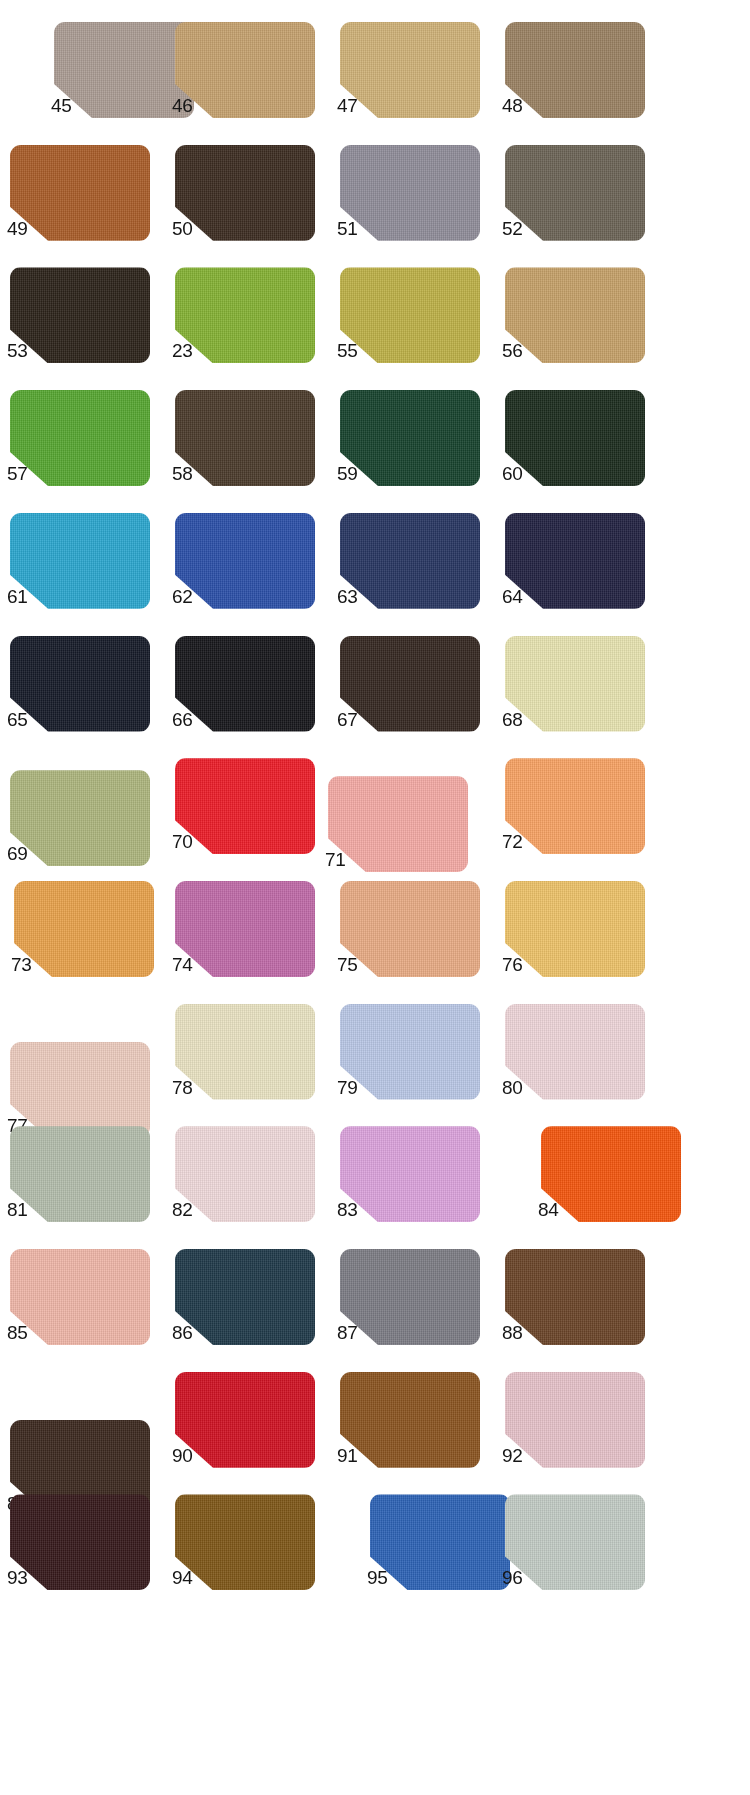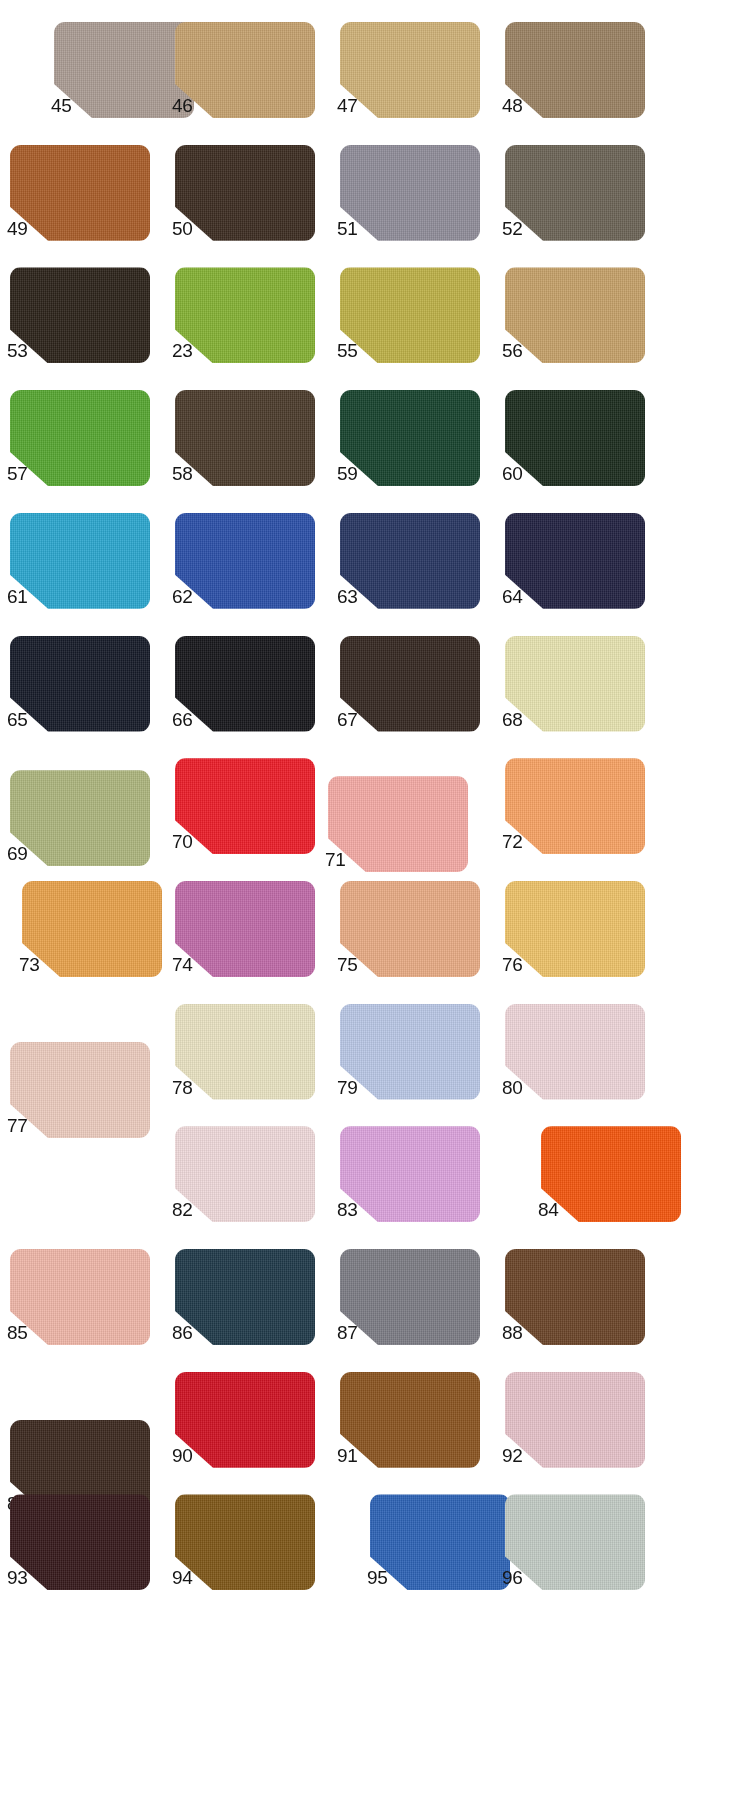--- a/index.html
+++ b/index.html
@@ -176,21 +176,21 @@
       <div class="swatch-label">70</div>
     </div>
     <div class="swatch-cell" style="left: 318px; top: 758.2px; margin-top: 18px;">
       <div class="swatch-chip" style="background-color: rgb(244, 170, 164);"></div>
       <div class="swatch-label">71</div>
     </div>
     <div class="swatch-cell" style="left: 495px; top: 758.2px;">
       <div class="swatch-chip" style="background-color: rgb(248, 162, 99);"></div>
       <div class="swatch-label">72</div>
     </div>
-    <div class="swatch-cell" style="left: 12px; top: 880.9px; text-decoration: underline;">
+    <div class="swatch-cell" style="left: 4px; top: 880.9px; text-decoration: underline;">
       <div class="swatch-chip" style="background-color: rgb(232, 161, 75);"></div>
       <div class="swatch-label">73</div>
     </div>
     <div class="swatch-cell" style="left: 165px; top: 880.9px;">
       <div class="swatch-chip" style="background-color: rgb(192, 106, 168);"></div>
       <div class="swatch-label">74</div>
     </div>
     <div class="swatch-cell" style="left: 330px; top: 880.9px;">
       <div class="swatch-chip" style="background-color: rgb(232, 171, 132);"></div>
       <div class="swatch-label">75</div>
@@ -208,20 +208,24 @@
       <div class="swatch-label">78</div>
     </div>
     <div class="swatch-cell" style="left: 330px; top: 1003.6px;">
       <div class="swatch-chip" style="background-color: rgb(185, 199, 230);"></div>
       <div class="swatch-label">79</div>
     </div>
     <div class="swatch-cell" style="left: 495px; top: 1003.6px;">
       <div class="swatch-chip" style="background-color: rgb(238, 213, 216);"></div>
       <div class="swatch-label">80</div>
     </div>
+    <div class="swatch-cell" style="left: 0px; top: 1126.3px;">
+      <div class="swatch-chip" style="background-color: rgb(179, 189, 172);"></div>
+      <div class="swatch-label">81</div>
+    </div>
     <div class="swatch-cell" style="left: 165px; top: 1126.3px;">
       <div class="swatch-chip" style="background-color: rgb(239, 217, 218);"></div>
       <div class="swatch-label">82</div>
     </div>
     <div class="swatch-cell" style="left: 330px; top: 1126.3px;">
       <div class="swatch-chip" style="background-color: rgb(219, 162, 220);"></div>
       <div class="swatch-label">83</div>
     </div>
     <div class="swatch-cell" style="left: 495px; top: 1126.3px; margin-left: 36px;">
       <div class="swatch-chip" style="background-color: rgb(244, 85, 13);"></div>

